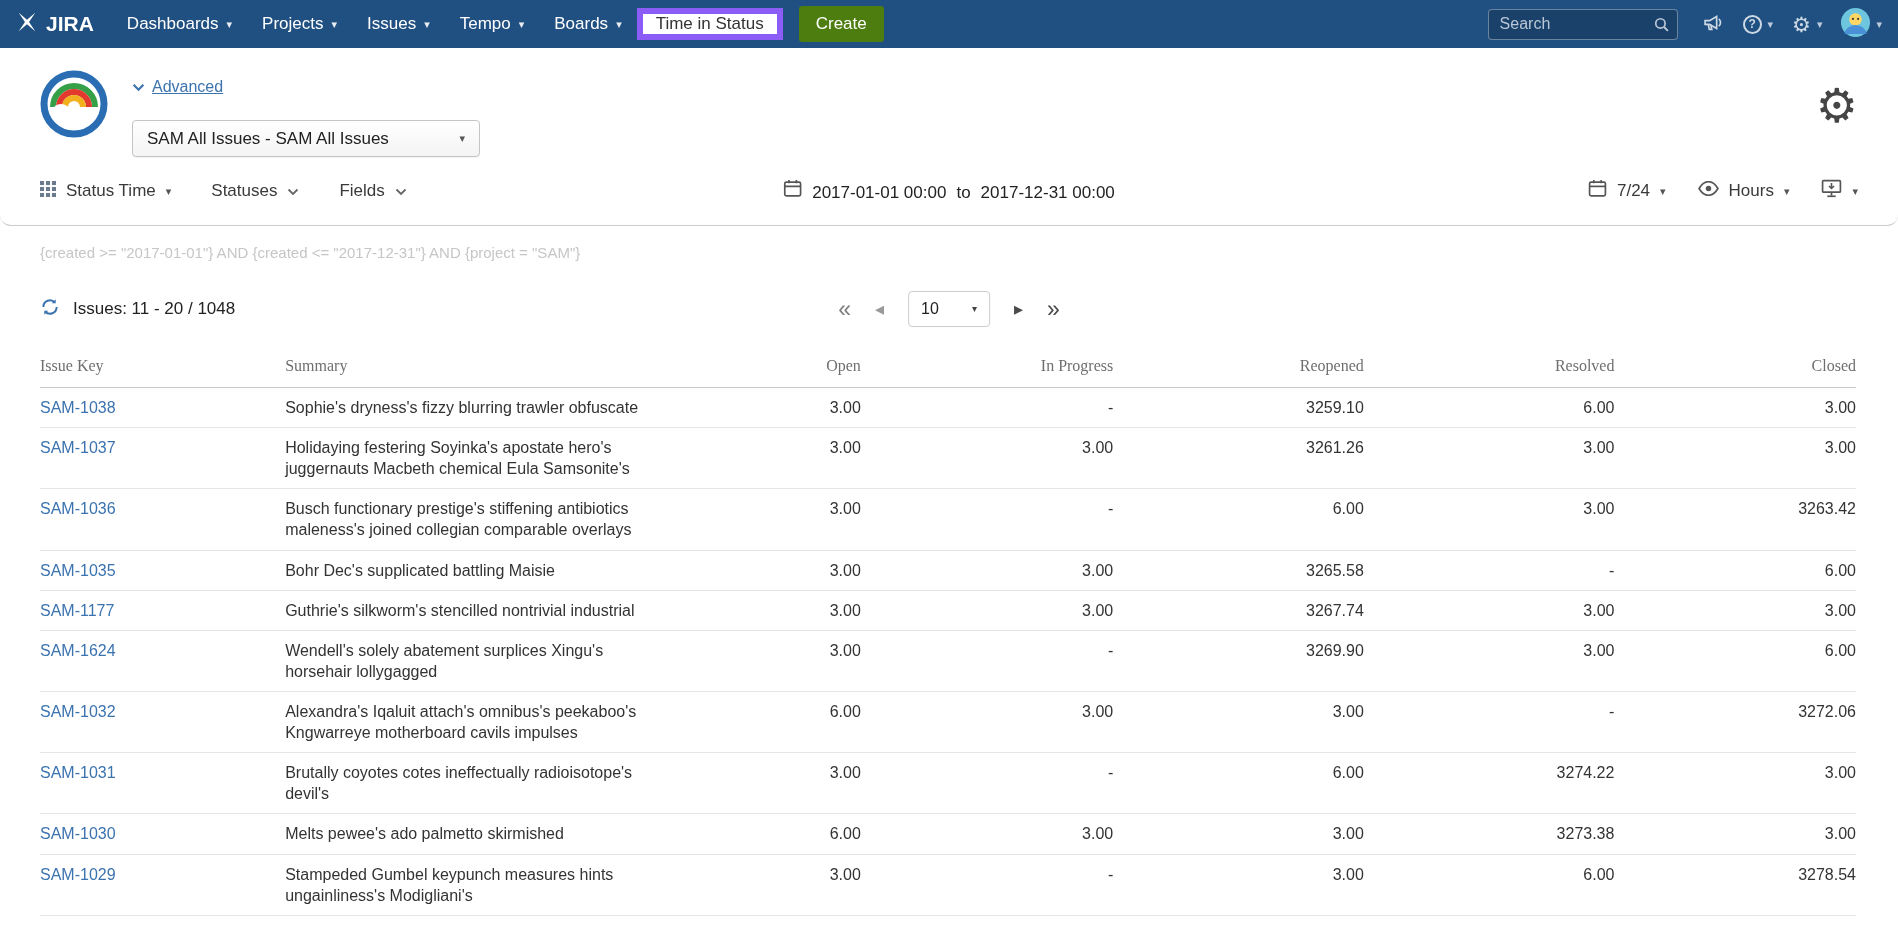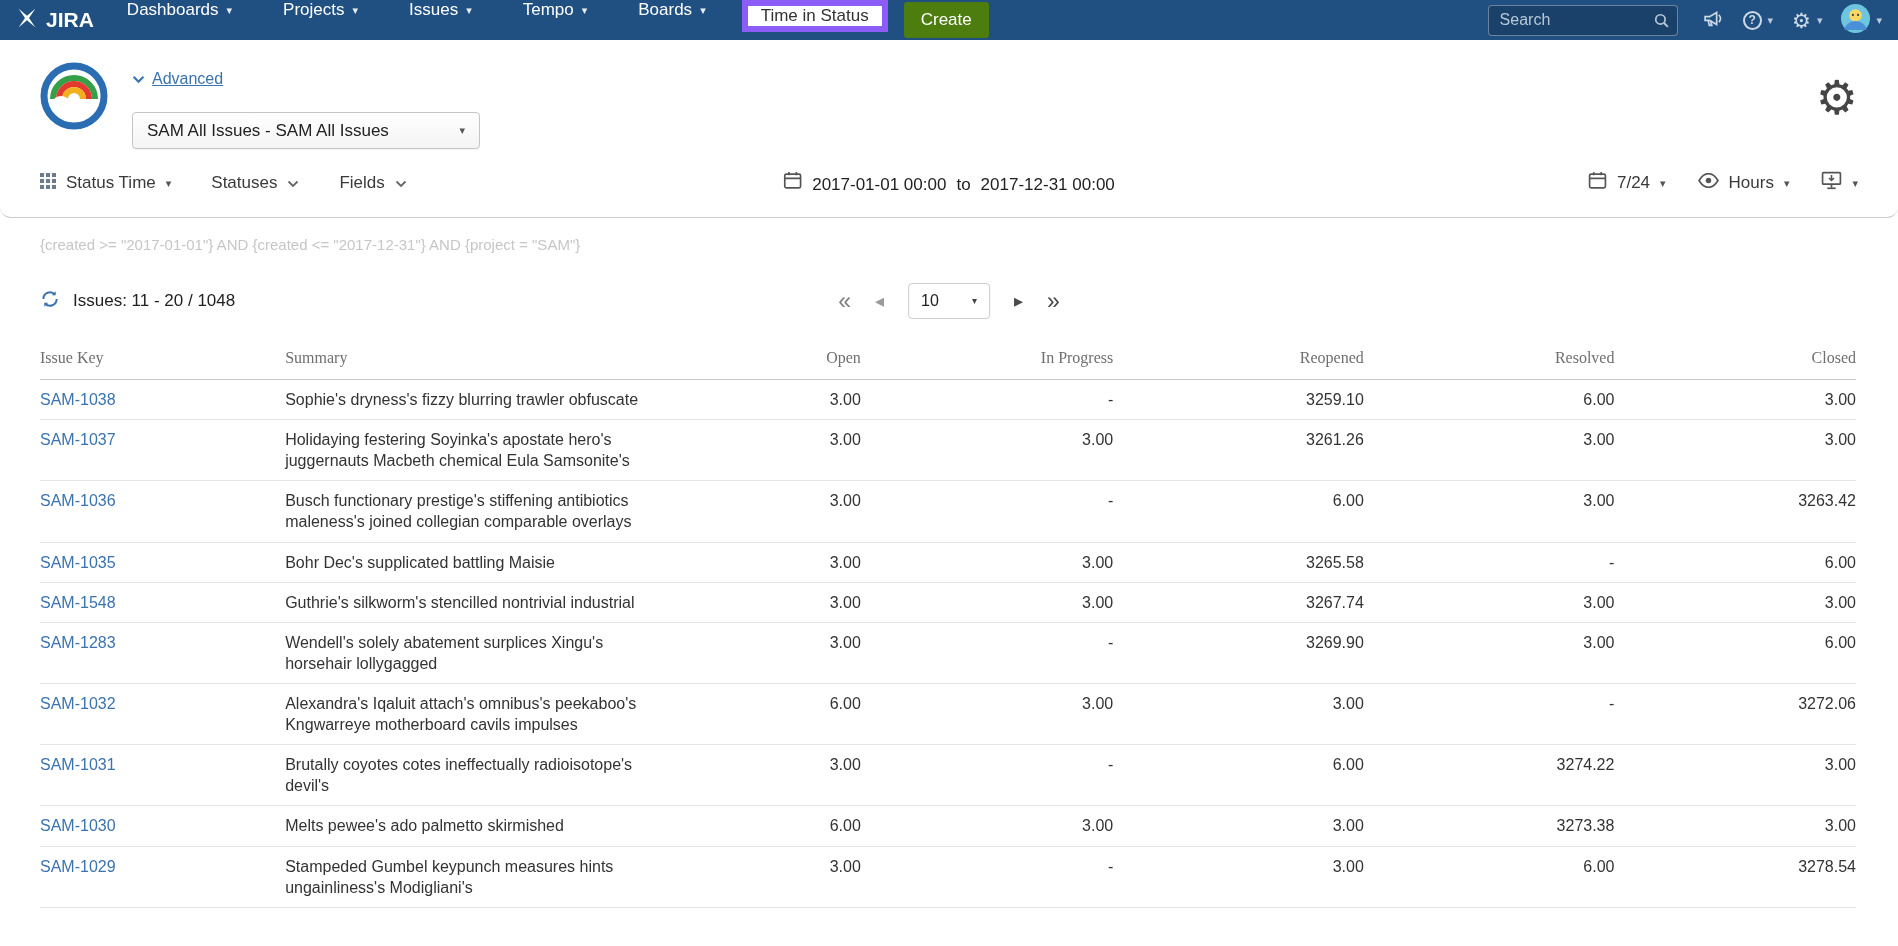--- a/index.html
+++ b/index.html
@@ -1,23 +1,23 @@
 <!DOCTYPE html>
 <html><head>
 <meta charset="utf-8">
 <style>
   * { margin:0; padding:0; box-sizing:border-box; }
   html,body { background:#fff; }
   body { font-family:"Liberation Sans", sans-serif; }
   .page { width:1898px; height:946px; overflow:hidden; background:#fff; position:relative; }
 
   
-  .topnav { height:40px; background:#205081; display:flex; align-items:stretch; }
+  .topnav { height:48px; background:#205081; display:flex; align-items:stretch; }
   .brand { display:flex; align-items:center; gap:8px; padding:0 18px 0 16px; color:#fff; font-size:21px; font-weight:bold; cursor:pointer; }
-  .nav-items { display:flex; align-items:flex-start; list-style:none;gap:21px; }
+  .nav-items { display:flex; align-items:center; list-style:none; }
   .nav-item { display:flex; align-items:center; gap:8px; padding:0 15px; color:#fff; font-size:17px; cursor:pointer; white-space:nowrap; }
   .caret { font-size:11px; line-height:1; opacity:.9; }
   .nav-item.highlighted { background:#fff; color:#333; border:6px solid #8b5cf6; padding:0 13px; }
   .create-btn { align-self:center; margin-left:16px; background:#4d7c0f; color:#fff; font-size:17px; padding:8px 17px; border-radius:3px; border:none; cursor:pointer; font-family:inherit; }
   .nav-right { margin-left:auto; display:flex; align-items:center; gap:19px; padding-right:16px;border-radius:8px; }
   .search-box { position:relative; margin-right:6px; }
   .search-input { width:190px; height:31px; background:rgba(0,0,0,.18); border:1px solid rgba(255,255,255,.35); border-radius:4px; color:#fff; font-size:16px; padding:0 32px 0 11px; font-family:inherit; outline:none; }
   .search-input::placeholder { color:#b9c7d8; }
   .search-icon { position:absolute; right:8px; top:7px; }
   .nav-ico { display:flex; align-items:center; gap:6px; cursor:pointer; color:#cdd9e5; }
@@ -348,31 +348,31 @@
     <td><a class="issue-key">SAM-1035</a></td>
     <td class="summary">Bohr Dec's supplicated battling Maisie</td>
     <td class="num">3.00</td>
     <td class="num">3.00</td>
     <td class="num">3265.58</td>
     <td class="num">-</td>
     <td class="num">6.00</td>
   </tr>
 
   <tr>
-    <td><a class="issue-key">SAM-1548</a></td>
+    <td><a class="issue-key">SAM-1177</a></td>
     <td class="summary">Guthrie's silkworm's stencilled nontrivial industrial</td>
     <td class="num">3.00</td>
     <td class="num">3.00</td>
     <td class="num">3267.74</td>
     <td class="num">3.00</td>
     <td class="num">3.00</td>
   </tr>
 
   <tr>
-    <td><a class="issue-key">SAM-1283</a></td>
+    <td><a class="issue-key">SAM-1624</a></td>
     <td class="summary">Wendell's solely abatement surplices Xingu's horsehair lollygagged</td>
     <td class="num">3.00</td>
     <td class="num">-</td>
     <td class="num">3269.90</td>
     <td class="num">3.00</td>
     <td class="num">6.00</td>
   </tr>
 
   <tr>
     <td><a class="issue-key">SAM-1032</a></td>

